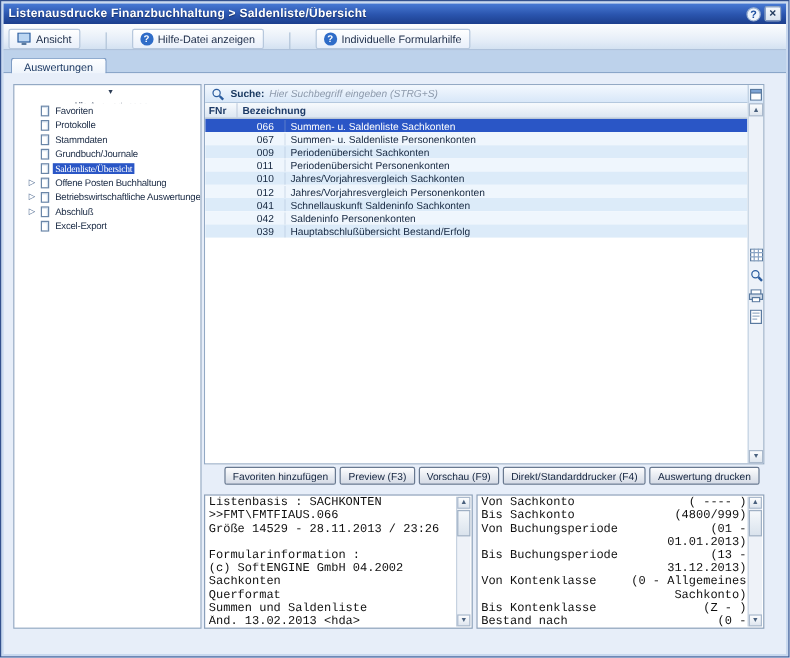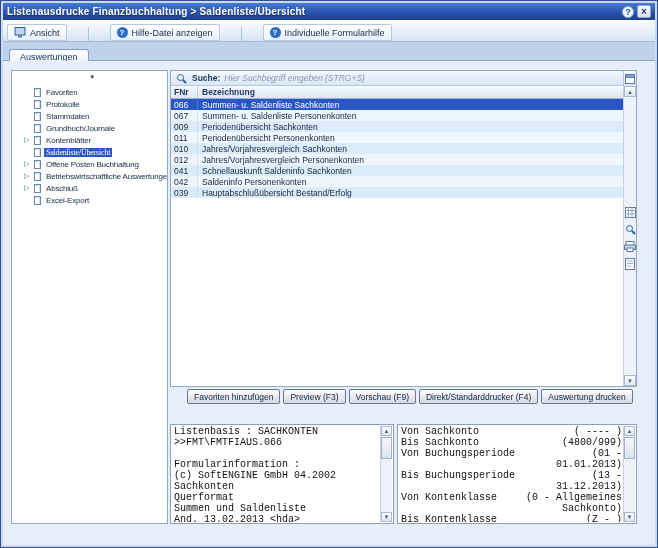--- a/index.html
+++ b/index.html
@@ -71,42 +71,42 @@
   .grid-header { position:absolute; left:0; right:13px; top:15px; height:13px; display:flex;
     background:linear-gradient(#f7fafd,#dce6f2); border-bottom:1px solid #9fb2c8;
     font-size:8.5px; font-weight:bold; color:#1d3a66; }
   .col-fnr { width:27px; padding-left:3px; border-right:1px solid #c3d0e0; display:flex; align-items:center; }
   .col-bez { flex:1; padding-left:4px; display:flex; align-items:center; }
   #rows { position:absolute; left:0; right:13px; top:28px; bottom:0; background:#fff; overflow:hidden; }
   .grow { display:flex; height:11px; align-items:center; font-size:8.5px; color:#14263f; }
   .grow.light { background:#eff6fd; }
   .grow.dark  { background:#dcebf9; }
   .grow.selected { background:#2a56c6; color:#fff; }
-  .c1 { width:27px; padding-left:3px; border-right:1px solid rgba(160,180,205,.35); overflow:hidden; flex:0 0 auto; }
+  .c1 { width:27px; padding-left:3px; border-right:1px solid rgba(160,180,205,.35); overflow:hidden; flex:0 0 auto;margin-left:40px; }
   .c2 { flex:1; padding-left:4px; white-space:nowrap; overflow:hidden; }
 
   
   .side-strip { position:absolute; right:0; top:15px; bottom:0; width:13px;
     background:#edf2f9; border-left:1px solid #c2d1e2; }
   .strip-arrow { position:absolute; left:0; right:0; height:11px;
     background:linear-gradient(#fcfdfe,#dfe6ef); border:1px solid #aab9cc;
     font-size:6px; color:#4a617e; display:flex; align-items:center; justify-content:center; }
   .strip-arrow.up { top:0; }
   .strip-arrow.down { bottom:0; }
   .strip-icons { position:absolute; left:0; right:0; top:120px; display:flex; flex-direction:column; gap:4px; align-items:center; }
   .sicon { width:13px; height:13px; display:flex; align-items:center; justify-content:center; }
 
   
   .btn-row { position:absolute; left:167px; top:328px; width:467px; height:15px; display:flex; gap:3px;padding-left:17px; }
   .abtn { height:15px; padding:0 6px; background:linear-gradient(#fdfdfe,#e4e8ef 60%,#d5dbe6);
     border:1px solid #68788f; border-radius:2px; font-size:8.5px; color:#13233e;
     font-family:"Liberation Sans", sans-serif; display:flex; align-items:center; white-space:nowrap; flex:0 0 auto; }
 
   
-  .panel { position:absolute; top:351px; bottom:21px; background:#fff; border:1px solid #8a9fba;margin-top:12px; }
+  .panel { position:absolute; top:351px; bottom:21px; background:#fff; border:1px solid #8a9fba; }
   .info-panel { left:167px; width:224px; }
   .params-panel { left:394px; width:240px; }
   .panel-body { position:absolute; top:1px; left:3px; right:14px; bottom:1px; overflow:hidden;
     font-family:"Liberation Mono", monospace; font-size:10px; line-height:11px; color:#101010; }
   .iline { min-height:11px; white-space:pre; overflow:hidden; }
   .prow { display:flex; align-items:flex-start; }
   .plab { flex:1; white-space:nowrap; overflow:hidden; }
   .pval { width:98px; flex:0 0 auto; text-align:right; }
   .vscroll { position:absolute; top:1px; right:1px; bottom:1px; width:12px;
     background:#eef2f8; border-left:1px solid #c6d2e0; }
@@ -175,25 +175,20 @@
         </div>
         <div class="titem">
           <span class="tslot"></span>
           <span class="page-ic"></span>
           <span class="tlabel">Stammdaten</span>
         </div>
         <div class="titem">
           <span class="tslot"></span>
           <span class="page-ic"></span>
           <span class="tlabel">Grundbuch/Journale</span>
-        </div>
-        <div class="titem">
-          <span class="tslot">▷</span>
-          <span class="page-ic"></span>
-          <span class="tlabel">Kontenblätter</span>
         </div>
         <div class="titem selected">
           <span class="tslot"></span>
           <span class="page-ic"></span>
           <span class="tlabel">Saldenliste/Übersicht</span>
         </div>
         <div class="titem">
           <span class="tslot">▷</span>
           <span class="page-ic"></span>
           <span class="tlabel">Offene Posten Buchhaltung</span>
@@ -314,20 +309,21 @@
         <button class="abtn">Preview (F3)</button>
         <button class="abtn">Vorschau (F9)</button>
         <button class="abtn">Direkt/Standarddrucker (F4)</button>
         <button class="abtn">Auswertung drucken</button>
       </div>
 
     <div class="panel info-panel">
       <div class="panel-body" id="info-lines">
           <div class="iline">Listenbasis : SACHKONTEN</div>
           <div class="iline">&gt;&gt;FMT\FMTFIAUS.066</div>
+          <div class="iline">Größe 14529 - 28.11.2013 / 23:26</div>
           <div class="iline">&nbsp;</div>
           <div class="iline">Formularinformation :</div>
           <div class="iline">(c) SoftENGINE GmbH 04.2002</div>
           <div class="iline">Sachkonten</div>
           <div class="iline">Querformat</div>
           <div class="iline">Summen und Saldenliste</div>
           <div class="iline">Änd. 13.02.2013 &lt;hda&gt;</div>
         </div>
       <div class="vscroll">
         <span class="varrow up">▲</span>

